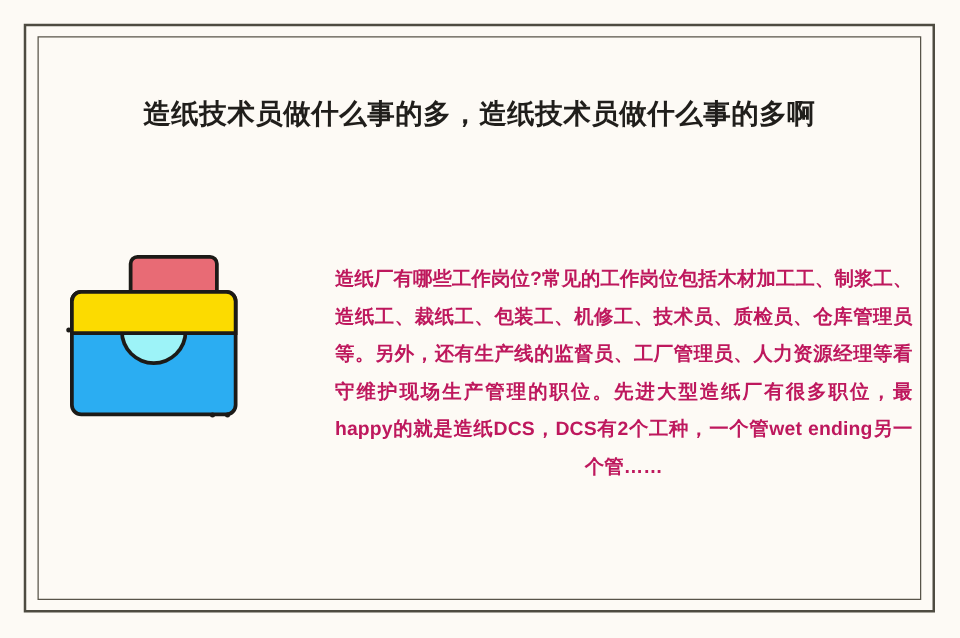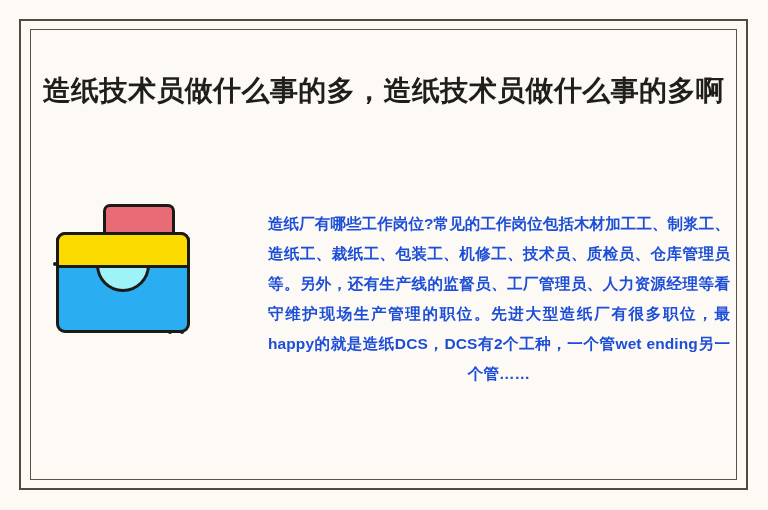--- a/index.html
+++ b/index.html
@@ -43,21 +43,21 @@
     box-sizing: border-box;
     pointer-events: none;
   }
 
   .title {
     position: absolute;
     left: 30px;
     top: 76px;
     width: 707px;
     text-align: center;
-    font-size: 28px;
+    font-size: 22px;
     font-weight: bold;
     color: #201e1b;
     letter-spacing: 0.4px;
     line-height: 30px;
     white-space: nowrap;
   }
 
   
   .illustration {
     position: absolute;
@@ -123,21 +123,21 @@
   .tb-dot-b { left: 115px; top: 126px; width: 4px; height: 4px; }
   .tb-dot-c { left: 127px; top: 126px; width: 4px; height: 4px; }
 
   .body-text {
     position: absolute;
     left: 268px;
     top: 209px;
     width: 462px;
     font-size: 15.5px;
     font-weight: bold;
-    color: #1d4ed8;
+    color: #be185d;
     line-height: 30px;
     text-align: justify;
     text-align-last: center;
     letter-spacing: 0.1px;
   }
 </style>
 </head>
 <body>
 
 <div class="page">

